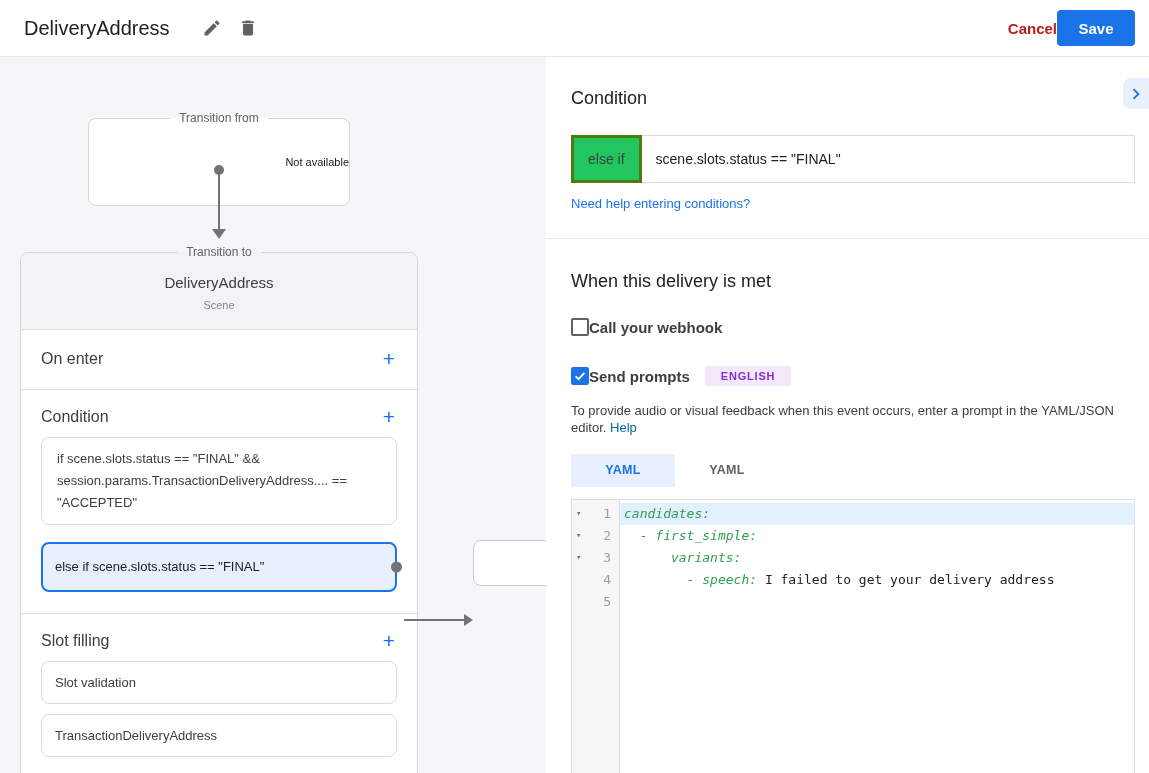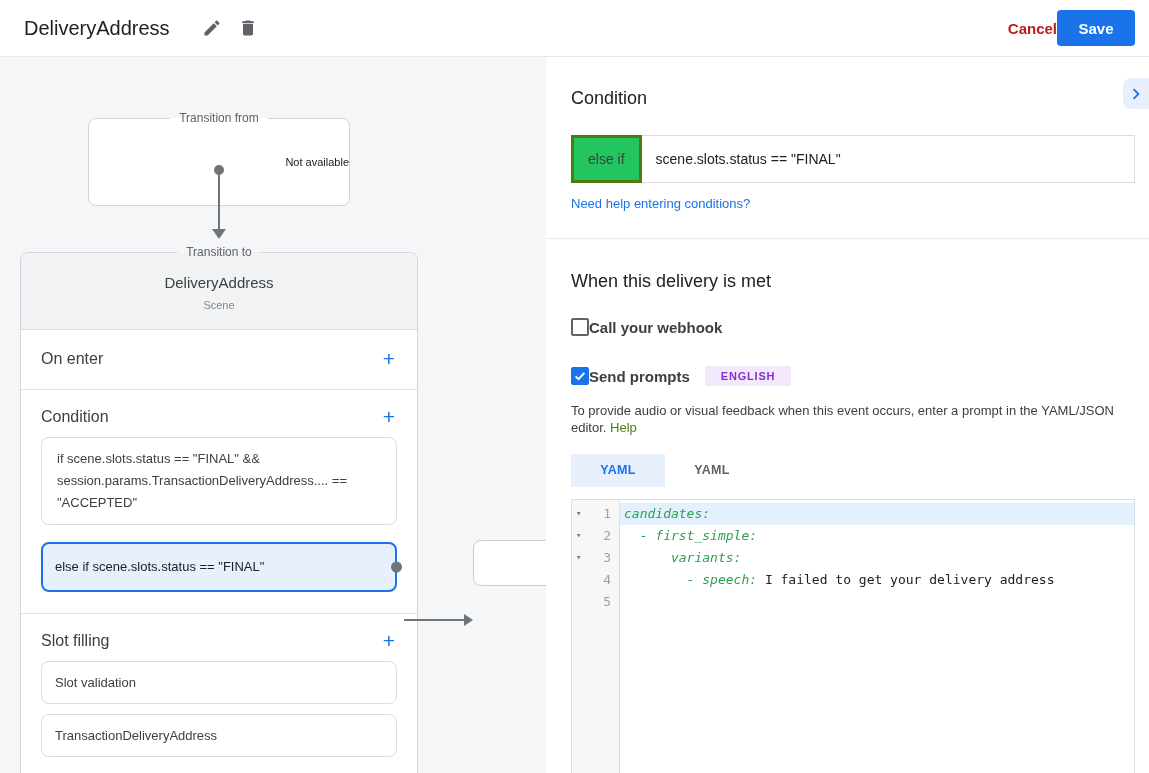--- a/index.html
+++ b/index.html
@@ -78,23 +78,23 @@
   .check-row { display:flex; align-items:center; margin-left:25px; }
   .check-row.webhook { margin-top:26px; }
   .check-row.prompts { margin-top:30px; }
   .checkbox { width:18px; height:18px; border:2px solid #5f6368; border-radius:2px; background:#fff;
               cursor:pointer; flex:none; }
   .checkbox.checked { background:#1a73e8; border-color:#1a73e8; display:flex; align-items:center; justify-content:center; }
   .check-label { font-size:15px; font-weight:bold; color:#3c4043; cursor:pointer; }
   .lang-badge { margin-left:15px; background:#f4e8fd; color:#8430ce; font-size:11px; font-weight:bold;
                 letter-spacing:0.8px; padding:4px 16px; border-radius:2px; }
   .rp-desc { margin:16px 25px 0 25px; width:556px; font-size:13px; line-height:17px; color:#3c4043; }
-  .rp-desc a { color:#4d7c0f; text-decoration:none; cursor:pointer; }
+  .rp-desc a { color:#0369a1; text-decoration:none; cursor:pointer; }
   .tabs { display:flex; margin:18px 0 0 25px; }
-  .tab { width:94px; height:33px; line-height:33px; text-align:center; font-size:12.5px; font-weight:bold;
+  .tab { width:104px; height:33px; line-height:33px; text-align:center; font-size:12.5px; font-weight:bold;
          letter-spacing:0.3px; color:#5f6368; cursor:pointer; }
   .tab.active { background:#e8f0fe; color:#1a73e8; }
 
   
   .editor { display:flex; margin:12px 0 0 25px; width:564px; height:300px;
             border:1px solid #dcdee0; font-family:"DejaVu Sans Mono", monospace; font-size:13px; }
   .gutter { width:48px; background:#f7f7f7; border-right:1px solid #e0e0e0; padding-top:3px; flex:none; }
   .gutter-line { height:22px; position:relative; }
   .fold-arrow { position:absolute; left:4px; top:4px; font-size:9px; color:#757575; line-height:12px; cursor:pointer; }
   .line-num { display:block; text-align:right; padding-right:8px; line-height:22px; color:#9aa0a6; }

